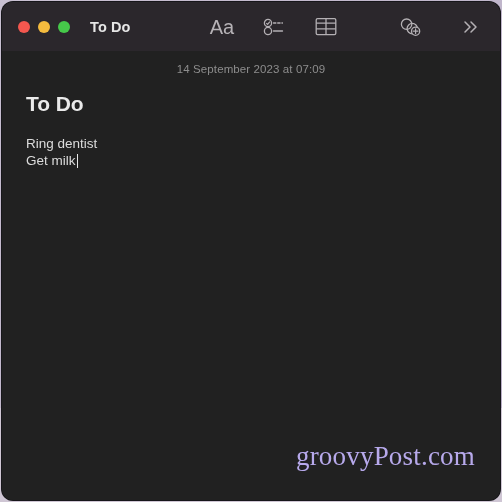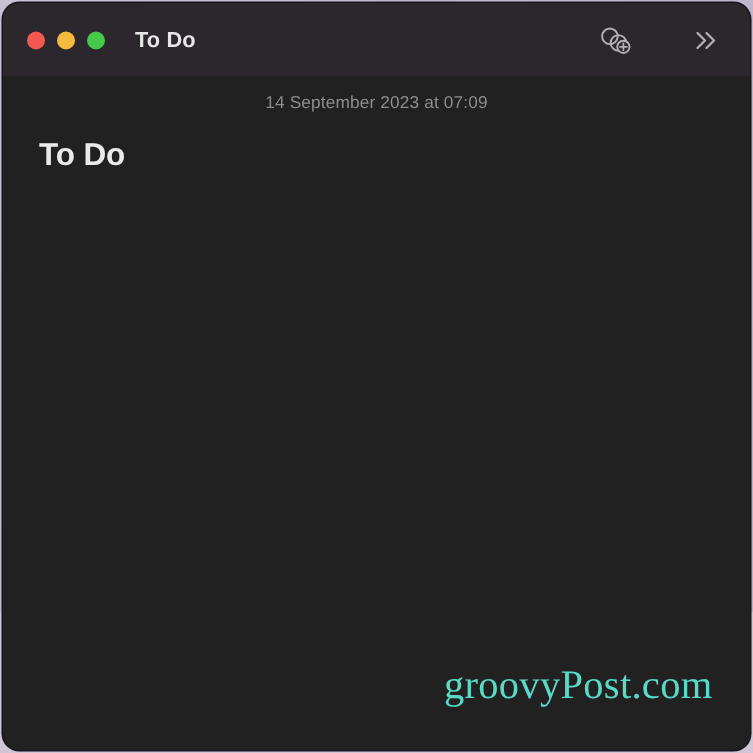--- a/index.html
+++ b/index.html
@@ -148,21 +148,21 @@
     margin-left: 1px;
   }
 
   
   .watermark {
     position: absolute;
     right: 25px;
     bottom: 28px;
     font-family: "Liberation Serif", serif;
     font-size: 27px;
-    color: #5eead4;
+    color: #c4b5fd;
     letter-spacing: 0.2px;
     opacity: 0.92;
     user-select: none;
   }
 </style>
 </head>
 <body>
 
 <div class="desktop">
 
@@ -173,20 +173,50 @@
       <div class="traffic-lights">
         <span class="light red"></span>
         <span class="light yellow"></span>
         <span class="light green"></span>
       </div>
 
       <div class="window-title">To Do</div>
 
       <div class="toolbar-spacer"></div>
 
+      <div class="tool-group center-tools">
+
+        <div class="tool-btn">
+          <span class="aa-label">Aa</span>
+        </div>
+
+        <div class="tool-btn">
+          <span>
+            <svg width="22" height="20" viewBox="0 0 22 20" fill="none" stroke="#b4b0b4" stroke-width="1.3">
+              <circle cx="5" cy="6" r="3.6"></circle>
+              <path d="M3.3 6.1 L4.6 7.4 L6.9 4.6" stroke-width="1.2"></path>
+              <path d="M10.5 6 H19.5" stroke-dasharray="2.4 1.8" stroke-linecap="round"></path>
+              <circle cx="5" cy="14" r="3.6"></circle>
+              <path d="M10.5 14 H19.5" stroke-linecap="round"></path>
+            </svg>
+          </span>
+        </div>
+
+        <div class="tool-btn">
+          <span>
+            <svg width="24" height="21" viewBox="0 0 24 21" fill="none" stroke="#b4b0b4" stroke-width="1.3">
+              <rect x="2.2" y="2.6" width="19.6" height="16" rx="1.4"></rect>
+              <path d="M2.2 7.2 H21.8"></path>
+              <path d="M2.2 12.8 H21.8"></path>
+              <path d="M12 2.6 V18.6"></path>
+            </svg>
+          </span>
+        </div>
+
+      </div>
 
       <div class="tool-gap-wide"></div>
 
       <div class="tool-group">
 
         <div class="tool-btn">
           <span>
             <svg width="26" height="22" viewBox="0 0 26 22" fill="none" stroke="#b4b0b4" stroke-width="1.3">
               <circle cx="9.6" cy="8.2" r="5.2"></circle>
               <circle cx="15.3" cy="12.6" r="5.2"></circle>
@@ -211,20 +241,28 @@
 
     </div>
 
     <div class="note-body">
 
       <div class="note-date">14 September 2023 at 07:09</div>
 
       <div class="note-content">
         <div class="note-title">To Do</div>
 
+        <div class="note-lines">
+          <div class="note-line">
+            <span>Ring dentist</span>
+          </div>
+          <div class="note-line">
+            <span>Get milk</span><span class="caret"></span>
+          </div>
+        </div>
       </div>
 
       <div class="watermark">groovyPost.com</div>
 
     </div>
 
   </div>
 </div>
 
 </body></html>

